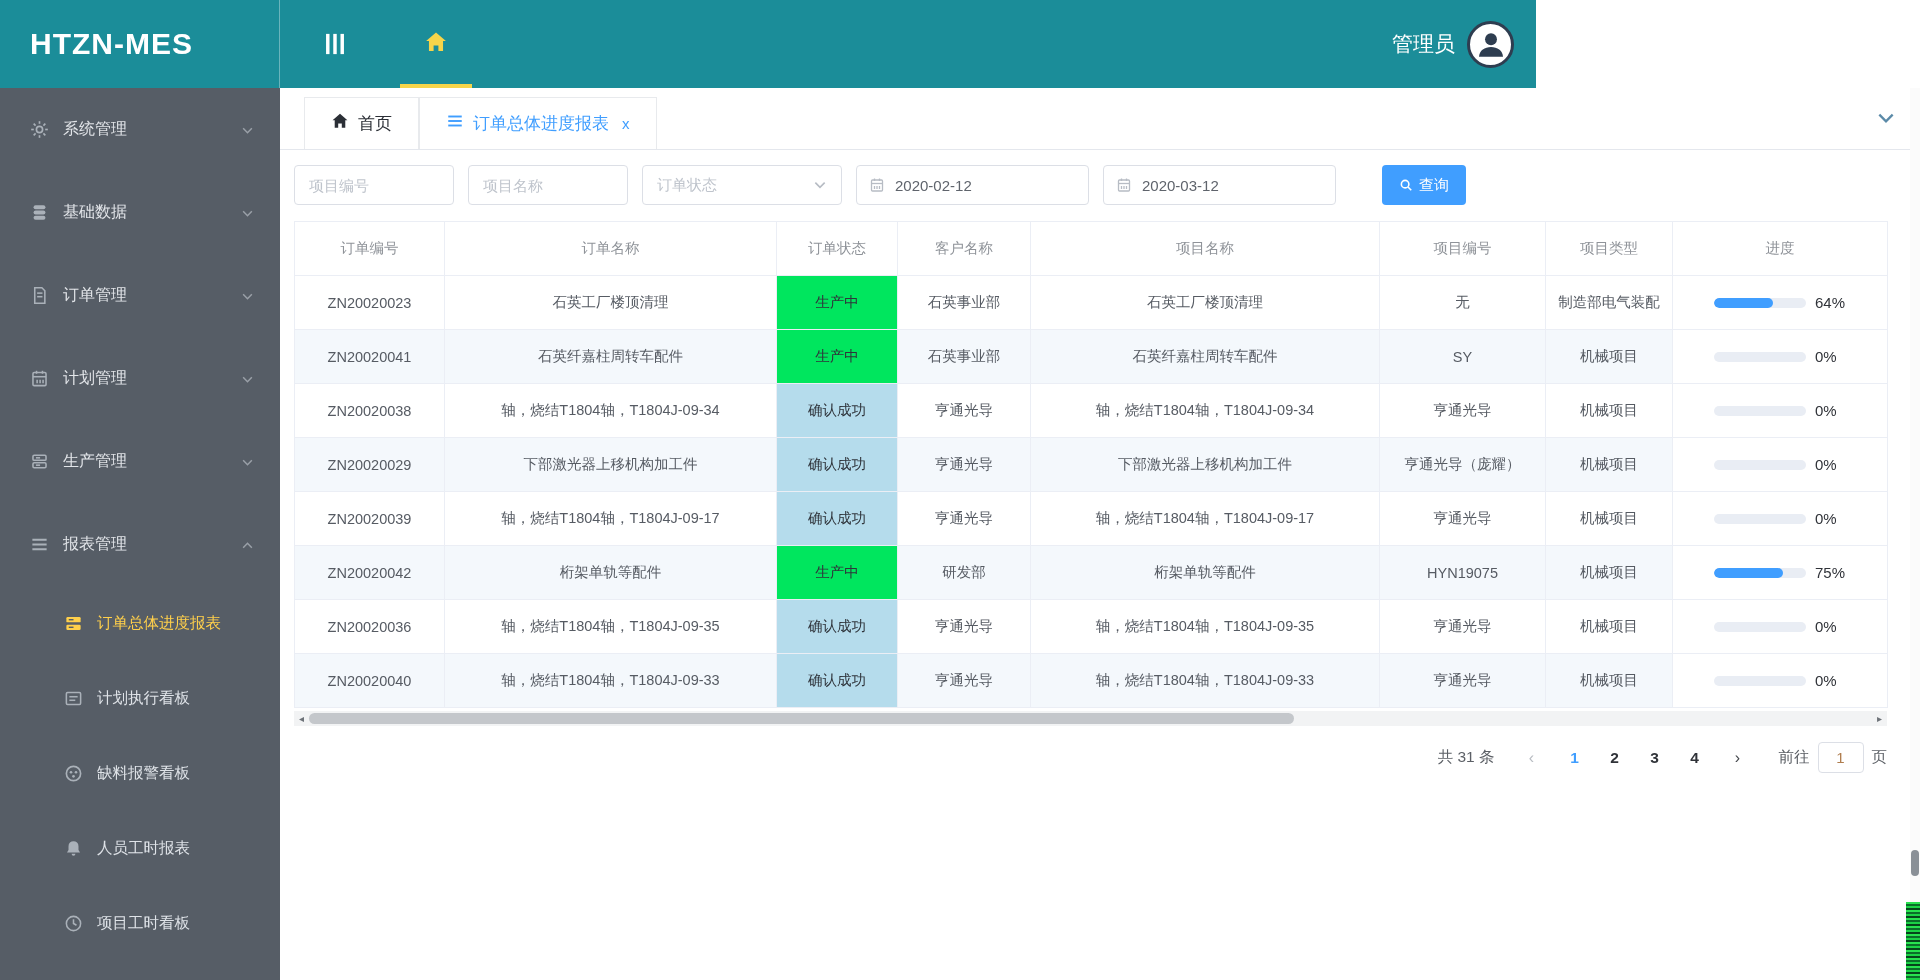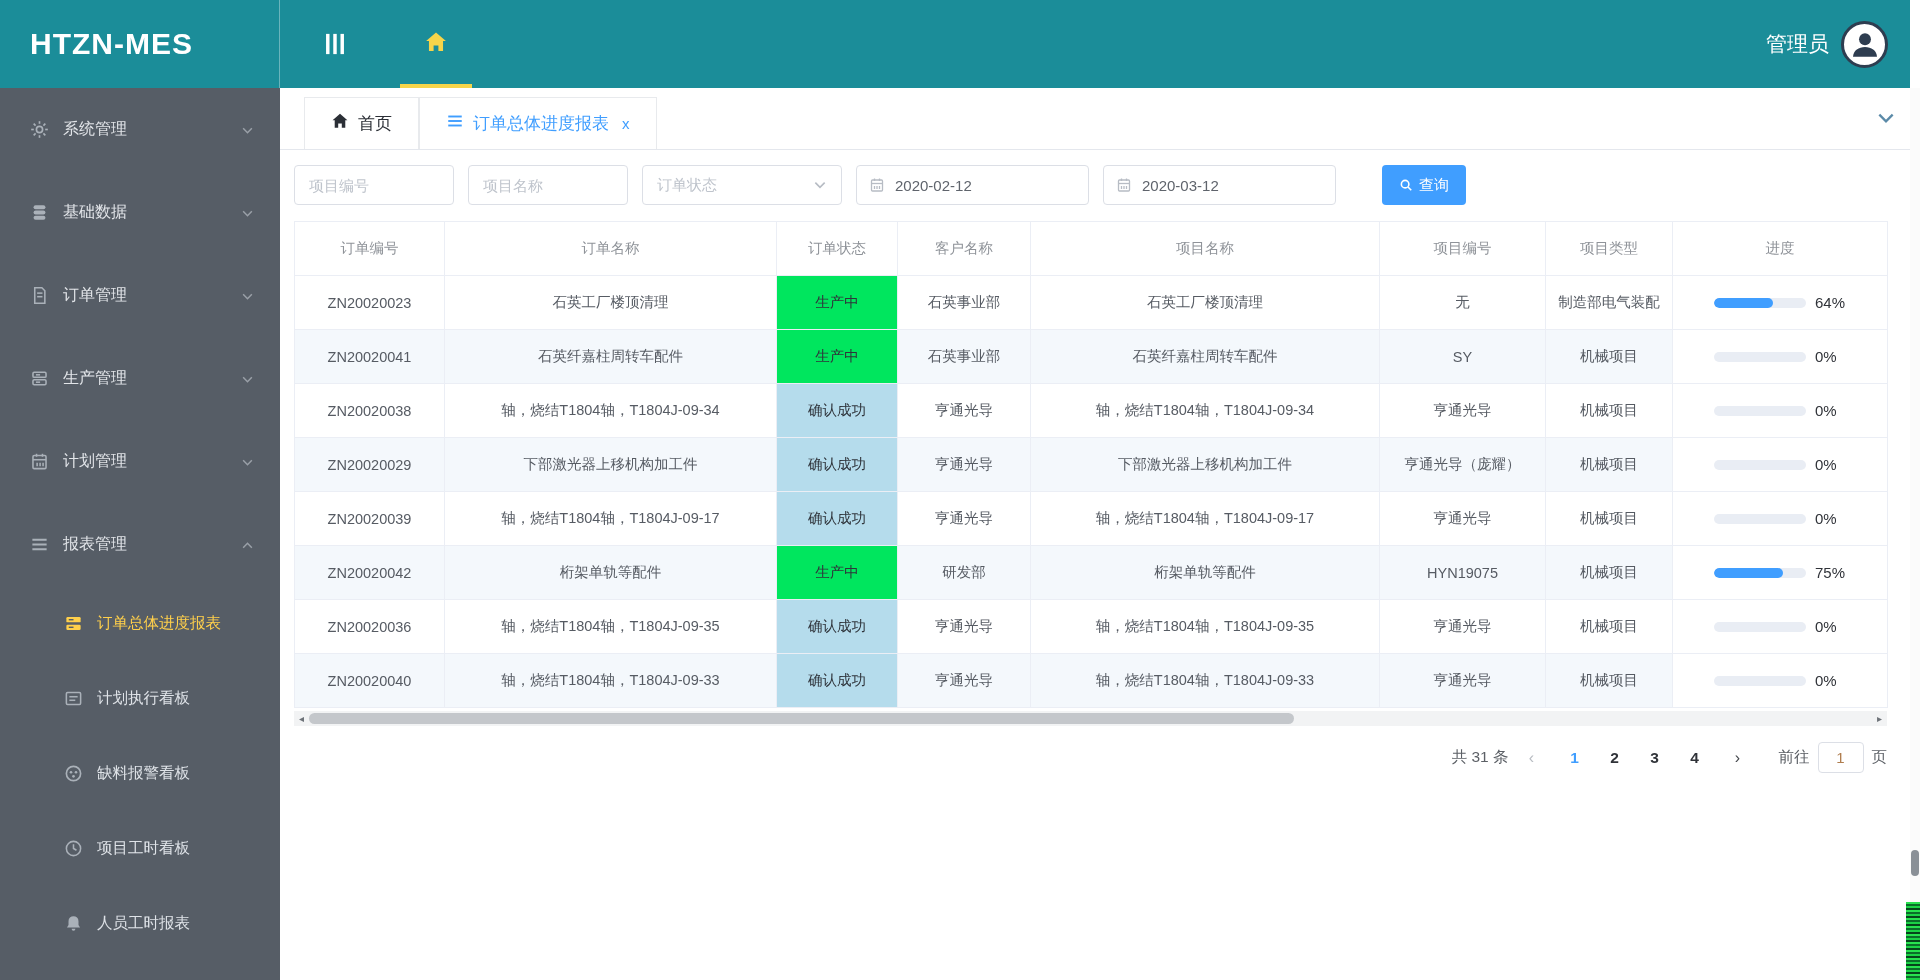--- a/index.html
+++ b/index.html
@@ -1,21 +1,21 @@
 <!DOCTYPE html>
 <html><head>
 <meta charset="utf-8">
 <style>
   * { margin:0; padding:0; box-sizing:border-box; }
   html,body { width:1920px; height:980px; overflow:hidden; background:#fff;
     font-family:"Liberation Sans","DejaVu Sans",sans-serif; }
   .app { position:relative; width:1920px; height:980px; }
 
   
-  .header { position:absolute; top:0; left:0; width:1910px; height:88px;
+  .header { position:absolute; top:0; left:0; width:1536px; height:88px;
     background:#1b8d99; display:flex; color:#fff; z-index:5; }
   .brand { width:280px; height:88px; display:flex; align-items:center; padding-left:30px;
     border-right:1px solid rgba(255,255,255,.35); font-size:30px; font-weight:bold; letter-spacing:1px; }
   .header-main { flex:1; display:flex; align-items:center; position:relative; }
   .fold-btn { margin-left:42px; width:26px; height:26px; cursor:pointer; display:flex; align-items:center; }
   .home-btn { margin-left:52px; width:72px; height:88px; display:flex; align-items:center; justify-content:center;
     border-bottom:4px solid #f6d54a; cursor:pointer; }
   .home-btn svg { width:24px; height:24px; color:#f6d54a; }
   .user-area { margin-left:auto; margin-right:22px; display:flex; align-items:center; gap:12px; cursor:pointer; }
   .user-name { font-size:21px; }
@@ -90,21 +90,21 @@
   
   .h-scroll { position:relative; margin-top:3px; width:1593px; height:15px; background:#f2f3f4; }
   .h-thumb { position:absolute; left:15px; top:2px; width:985px; height:11px; background:#c4c7cb; border-radius:6px; cursor:grab; }
   .h-arrow { position:absolute; top:0; width:15px; height:15px; color:#6d7278; font-size:10px; line-height:15px;
     text-align:center; cursor:pointer; }
   .h-arrow.left { left:0; } .h-arrow.right { right:0; }
 
   
   .pagination { margin-top:16px; display:flex; align-items:center; justify-content:flex-end; gap:8px;
     font-size:15.5px; color:#5c6066; }
-  .pg-total { }
+  .pg-total { margin-right:14px; }
   .pg-arrow { width:30px; text-align:center; color:#b8bcc2; font-size:16px; cursor:pointer; }
   .pg-arrow.next { color:#46494e; }
   .pg-pages { display:flex; }
   .pg-page { width:40px; text-align:center; color:#303339; cursor:pointer; font-weight:bold; }
   .pg-page.current { color:#409eff; }
   .pg-goto { margin-left:18px; display:flex; align-items:center; gap:8px; }
   .pg-input { width:46px; height:31px; border:1px solid #dcdfe6; border-radius:4px; text-align:center;
     font-size:15px; color:#b07d4e; font-family:inherit; outline:none; }
 
   
@@ -188,44 +188,44 @@
             </svg>
           </span>
           <span>订单管理</span>
           <span class="chev"><svg viewBox="0 0 12 12" fill="none" stroke="currentColor" stroke-width="1.4">
               <path d="M2 4l4 4 4-4"></path>
             </svg></span>
         </div>
         <div class="menu-item">
           <span class="mi-icon">
             <svg viewBox="0 0 16 16" fill="none" stroke="currentColor" stroke-width="1.3">
-              <rect x="2.5" y="2.8" width="11" height="4.2" rx="1"></rect>
-              <rect x="2.5" y="9" width="11" height="4.2" rx="1"></rect>
-              <line x1="5" y1="4.9" x2="8.5" y2="4.9"></line>
-              <line x1="5" y1="11.1" x2="8.5" y2="11.1"></line>
-            </svg>
-          </span>
-          <span>生产管理</span>
-          <span class="chev"><svg viewBox="0 0 12 12" fill="none" stroke="currentColor" stroke-width="1.4">
-              <path d="M2 4l4 4 4-4"></path>
-            </svg></span>
-        </div>
-        <div class="menu-item">
-          <span class="mi-icon">
-            <svg viewBox="0 0 16 16" fill="none" stroke="currentColor" stroke-width="1.3">
               <rect x="2.5" y="3" width="11" height="11" rx="1"></rect>
               <line x1="2.5" y1="6.5" x2="13.5" y2="6.5"></line>
               <line x1="5.5" y1="1.5" x2="5.5" y2="4"></line>
               <line x1="10.5" y1="1.5" x2="10.5" y2="4"></line>
               <line x1="6" y1="9" x2="6" y2="12"></line>
               <line x1="8.5" y1="9" x2="8.5" y2="12"></line>
               <line x1="11" y1="9" x2="11" y2="12"></line>
             </svg>
           </span>
           <span>计划管理</span>
+          <span class="chev"><svg viewBox="0 0 12 12" fill="none" stroke="currentColor" stroke-width="1.4">
+              <path d="M2 4l4 4 4-4"></path>
+            </svg></span>
+        </div>
+        <div class="menu-item">
+          <span class="mi-icon">
+            <svg viewBox="0 0 16 16" fill="none" stroke="currentColor" stroke-width="1.3">
+              <rect x="2.5" y="2.8" width="11" height="4.2" rx="1"></rect>
+              <rect x="2.5" y="9" width="11" height="4.2" rx="1"></rect>
+              <line x1="5" y1="4.9" x2="8.5" y2="4.9"></line>
+              <line x1="5" y1="11.1" x2="8.5" y2="11.1"></line>
+            </svg>
+          </span>
+          <span>生产管理</span>
           <span class="chev"><svg viewBox="0 0 12 12" fill="none" stroke="currentColor" stroke-width="1.4">
               <path d="M2 4l4 4 4-4"></path>
             </svg></span>
         </div>
         <div class="menu-item">
           <span class="mi-icon">
             <svg viewBox="0 0 16 16" fill="none" stroke="currentColor" stroke-width="1.7">
               <line x1="2" y1="4" x2="14" y2="4"></line>
               <line x1="2" y1="8" x2="14" y2="8"></line>
               <line x1="2" y1="12" x2="14" y2="12"></line>
@@ -264,35 +264,35 @@
                 <circle cx="8" cy="8" r="6" fill="none" stroke="currentColor" stroke-width="1.4"></circle>
                 <circle cx="5.9" cy="6.9" r="1.1"></circle>
                 <circle cx="10.1" cy="6.9" r="1.1"></circle>
                 <circle cx="8" cy="10.4" r="1.1"></circle>
               </svg>
             </span>
             <span>缺料报警看板</span>
           </div>
           <div class="menu-item">
             <span class="mi-icon">
+              <svg viewBox="0 0 16 16" fill="currentColor">
+                <path d="M8 1.8a4.2 4.2 0 0 0-4.2 4.2v3.2L2.5 11.4h11L12.2 9.2V6A4.2 4.2 0 0 0 8 1.8z"></path>
+                <path d="M6.4 12.4a1.6 1.6 0 0 0 3.2 0z"></path>
+              </svg>
+            </span>
+            <span>人员工时报表</span>
+          </div>
+          <div class="menu-item">
+            <span class="mi-icon">
               <svg viewBox="0 0 16 16" fill="none" stroke="currentColor" stroke-width="1.3">
                 <circle cx="8" cy="8" r="6"></circle>
                 <path d="M8 4.5V8l2.5 1.5"></path>
               </svg>
             </span>
             <span>项目工时看板</span>
-          </div>
-          <div class="menu-item">
-            <span class="mi-icon">
-              <svg viewBox="0 0 16 16" fill="currentColor">
-                <path d="M8 1.8a4.2 4.2 0 0 0-4.2 4.2v3.2L2.5 11.4h11L12.2 9.2V6A4.2 4.2 0 0 0 8 1.8z"></path>
-                <path d="M6.4 12.4a1.6 1.6 0 0 0 3.2 0z"></path>
-              </svg>
-            </span>
-            <span>人员工时报表</span>
           </div>
         </div>
       </div>
   </div>
 
   <div class="main">
 
     <div class="tabbar">
       <span id="tabbar-tabs" style="display:flex;align-items:flex-end;height:100%;">
           <span class="tab">

